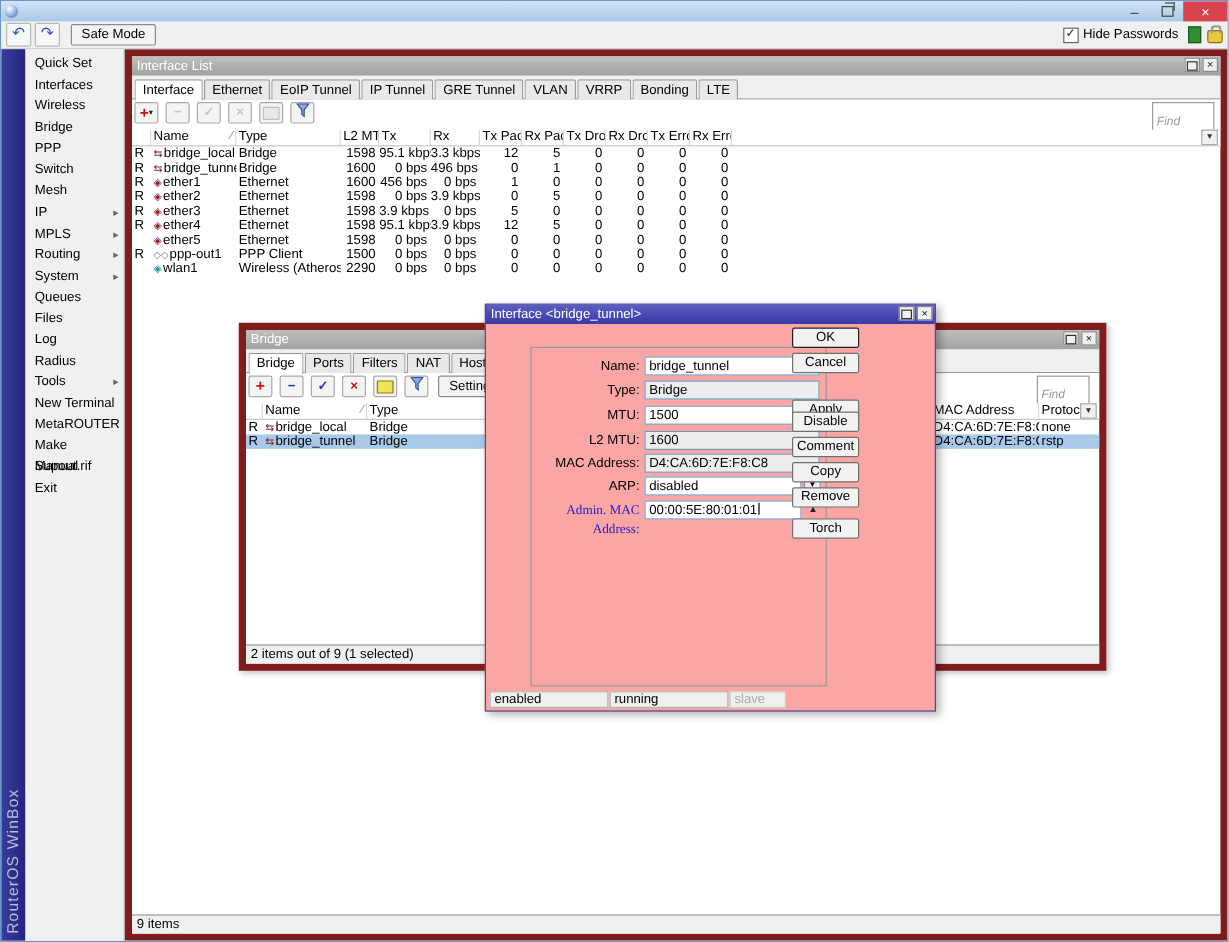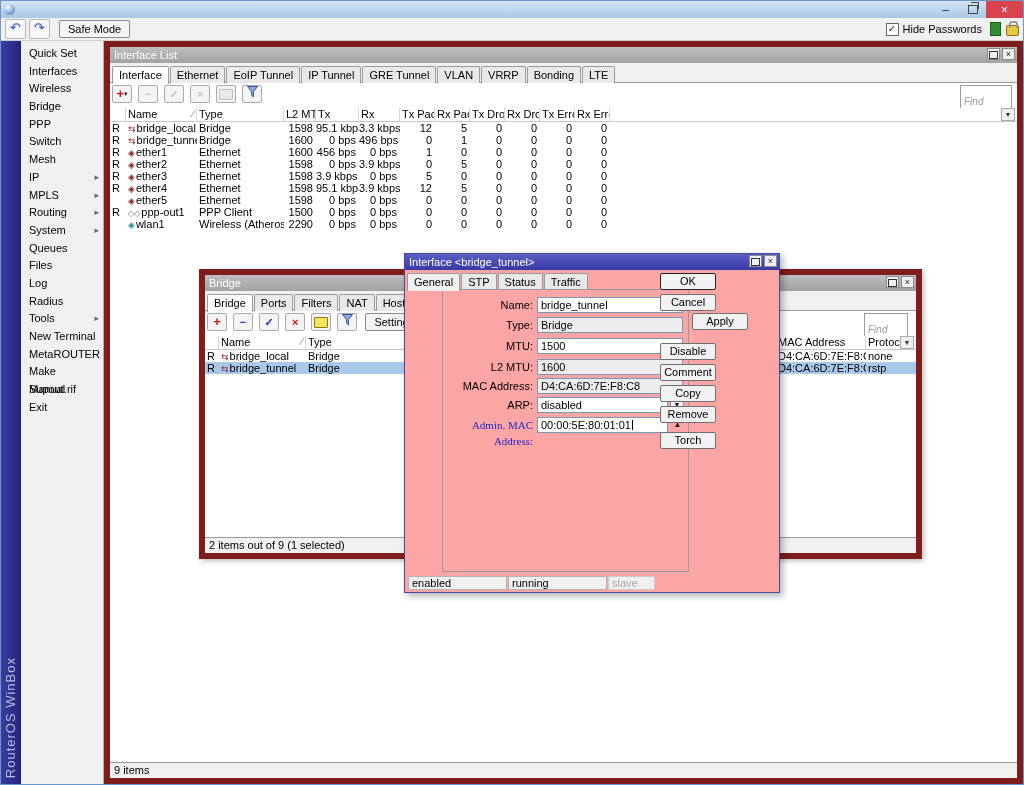--- a/index.html
+++ b/index.html
@@ -245,21 +245,20 @@
       </div>
 
       <div class="window" id="dlg">
         <div class="wtitle active">
           <span>Interface &lt;bridge_tunnel&gt;</span>
           <span class="wctrl">
             <span class="wbtn"><span class="rbox2"></span></span>
             <span class="wbtn">×</span>
           </span>
         </div>
-        <div class="tabstrip dlgtabs" id="dlg-tabs"><span class="tab active">General</span><span class="tab">STP</span><span class="tab">Status</span><span class="tab">Traffic</span></div>
 
         <div class="dpanel">
           <div class="frow" style="top:7px">
             <span class="flabel">Name:</span>
             <input class="fin" value="bridge_tunnel" style="">
           </div>
           <div class="frow" style="top:27px">
             <span class="flabel">Type:</span>
             <input class="fin ro" readonly="" value="Bridge" style="">
           </div>
@@ -283,21 +282,21 @@
           <div class="frow" style="top:127px">
             <span class="flabel hl">Admin. MAC Address:</span>
             <div class="fin short"><span>00:00:5E:80:01:01</span><span class="caret"></span></div>
             <span class="upbtn">▲</span>
           </div>
         </div>
 
         <div id="dlg-buttons">
             <div class="dbtn default" style="top: 19px;">OK</div>
             <div class="dbtn" style="top: 40px;">Cancel</div>
-            <div class="dbtn" style="top: 59px; margin-left: 32px;">Apply</div>
+            <div class="dbtn" style="top: 79px;">Apply</div>
             <div class="dbtn" style="top: 89px;">Disable</div>
             <div class="dbtn" style="top: 110px;">Comment</div>
             <div class="dbtn" style="top: 131px;">Copy</div>
             <div class="dbtn" style="top: 152px;">Remove</div>
             <div class="dbtn" style="top: 178px;">Torch</div>
           </div>
 
         <span class="dcell" style="left:3px;top:322px;width:99px">enabled</span>
         <span class="dcell" style="left:103px;top:322px;width:99px">running</span>
         <span class="dcell dim" style="left:203px;top:322px;width:47px">slave</span>

